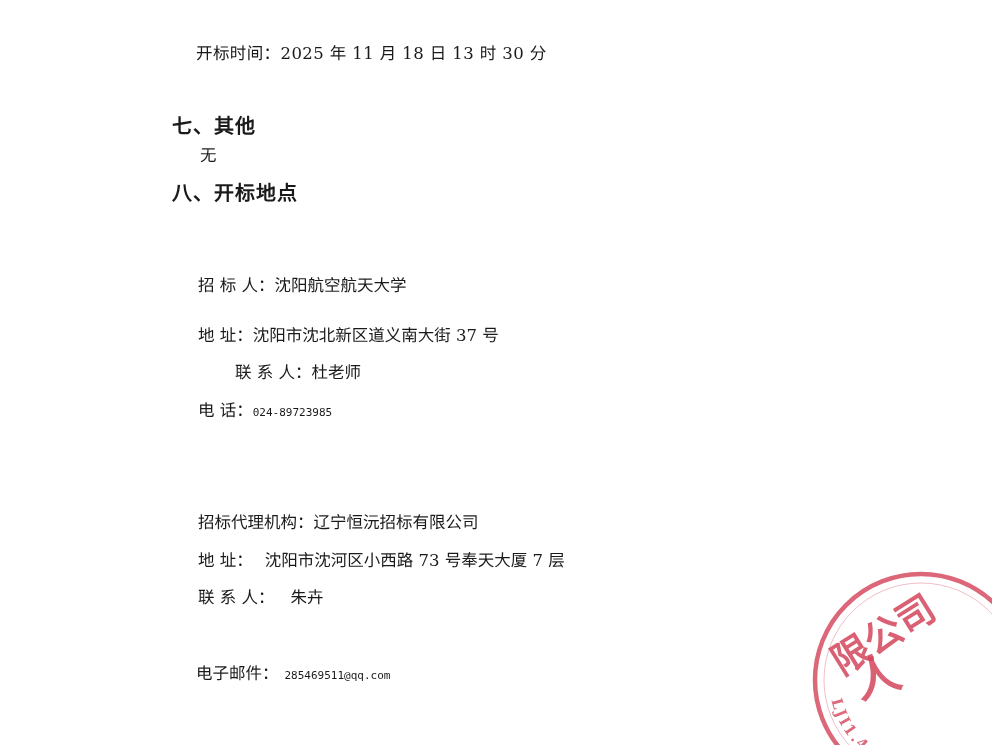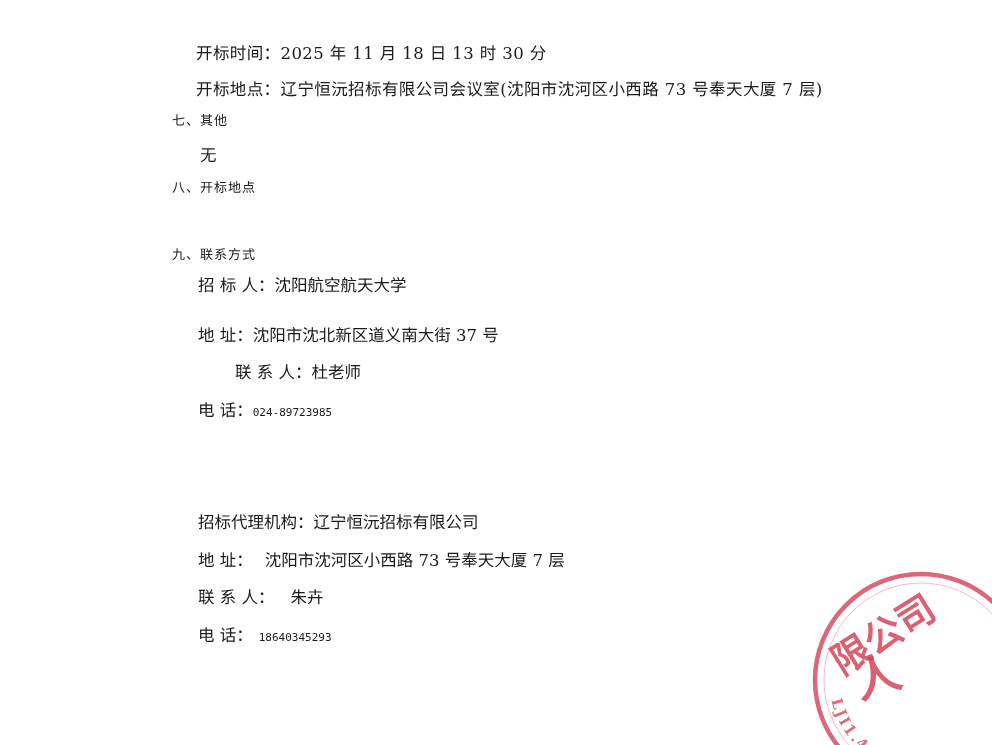--- a/index.html
+++ b/index.html
@@ -27,22 +27,22 @@
     position: absolute;
     white-space: nowrap;
     font-size: 16.5px;
     letter-spacing: 0.4px;
     line-height: 1.2;
   }
 
   .heading {
     position: absolute;
     white-space: nowrap;
-    font-weight: normal;
-    font-size: 13px;
+    font-weight: bold;
+    font-size: 20px;
     letter-spacing: 1px;
   }
 
   .indent-1 { left: 196px; }
   .indent-h { left: 172px; }
 
   .label-row {
     position: absolute;
     white-space: nowrap;
     font-size: 16.5px;
@@ -79,36 +79,30 @@
 </style>
 </head>
 <body>
 
 <div class="page">
 
   <div class="line indent-1" style="top:44px;">
     <span>开标时间：</span><span>2025 年 11 月 18 日  13 时 30 分</span>
   </div>
 
-  <div class="line indent-1" style="top:80px;">
-    <span>开标地点：</span><span>辽宁恒沅招标有限公司会议室(沈阳市沈河区小西路 73 号奉天大厦 7 层)</span>
-  </div>
 
   <div class="heading indent-h" style="top:110px;">
     <span>七、</span><span>其他</span>
   </div>
   <div class="line" style="top:146px; left:200px;">无</div>
 
   <div class="heading indent-h" style="top:177px;">
     <span>八、</span><span>开标地点</span>
   </div>
 
-  <div class="heading indent-h" style="top:244px;">
-    <span>九、</span><span>联系方式</span>
-  </div>
 
   <div class="label-row" style="top:272px; left:198px;">
     <span class="lbl">招  标  人：</span><span class="val">沈阳航空航天大学</span>
   </div>
 
   <div class="label-row" style="top:322px; left:198px;">
     <span class="lbl">地        址：</span><span class="val">沈阳市沈北新区道义南大街 37 号</span>
   </div>
 
   <div class="label-row" style="top:359px; left:198px;margin-left:37px;">
@@ -124,24 +118,24 @@
   </div>
 
   <div class="label-row" style="top:547px; left:198px;">
     <span class="lbl">地        址：</span><span class="val" style="margin-left:12px;">沈阳市沈河区小西路 73 号奉天大厦 7 层</span>
   </div>
 
   <div class="label-row" style="top:584px; left:198px;">
     <span class="lbl">联  系  人：</span><span class="val" style="margin-left:16px;">朱卉</span>
   </div>
 
-  <div class="label-row" style="top:622px; left:198px;">
-    <span class="lbl">电        话：</span><span class="val mono" style="margin-left:6px;">18640345293</span>
+
+  <div class="label-row" style="top:660px; left:196px;">
+    <span class="lbl">电子邮件：</span><span class="val mono" style="margin-left:6px;">285469511@qq.com</span>
   </div>
-
 
   <div class="seal">
     <svg width="246" height="246" viewBox="0 0 246 246" xmlns="http://www.w3.org/2000/svg">
       <circle cx="123" cy="123" r="106" fill="none" stroke="#d4455b" stroke-width="4.5" opacity="0.82"></circle>
       <circle cx="123" cy="123" r="97" fill="none" stroke="#d4455b" stroke-width="1" opacity="0.35"></circle>
       <defs>
         <path id="arcpath" d="M 33 140 A 92 92 0 0 0 150 212" fill="none"></path>
         <path id="arcpath2" d="M 205 62 A 92 92 0 0 1 212 150" fill="none"></path>
       </defs>
       <text class="seal-text" font-size="15" opacity="0.8" letter-spacing="2">

